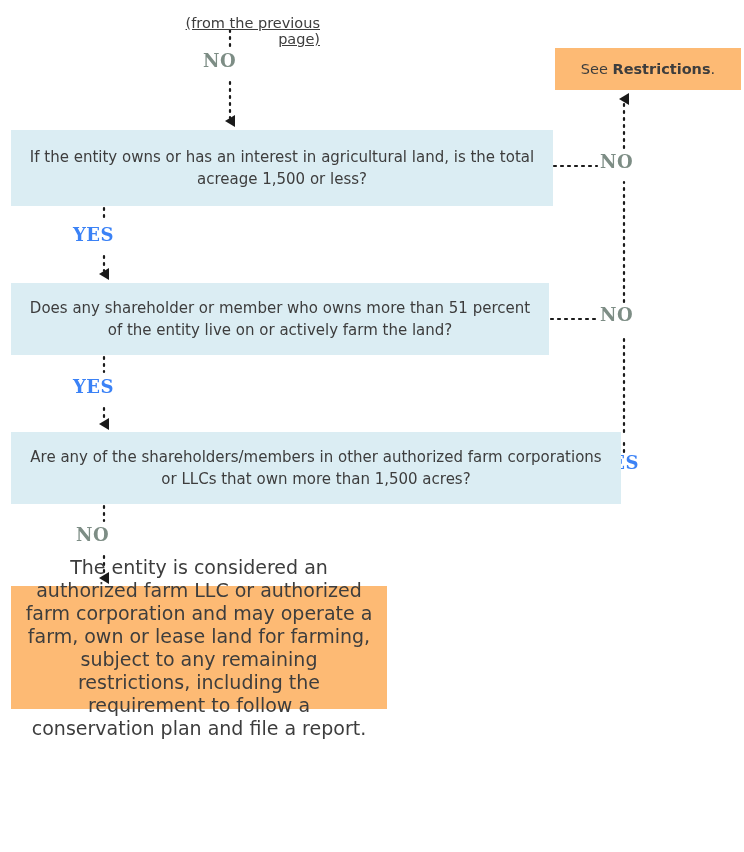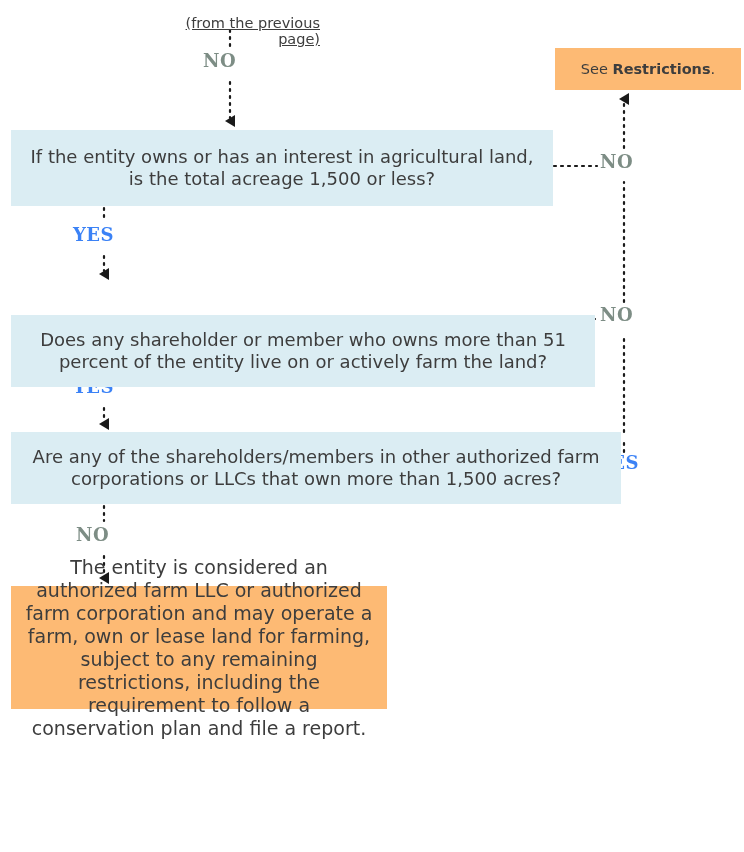--- a/index.html
+++ b/index.html
@@ -23,29 +23,29 @@
 
   
   .box {
     position: absolute;
     box-sizing: border-box;
     display: flex;
     align-items: center;
     justify-content: center;
     text-align: center;
     color: #3d3d3d;
-    font-size: 18px;
+    font-size: 15px;
     line-height: 22px;
     padding: 8px 14px;
   }
   .box-blue { background: #dbedf3; }
   .box-yellow { background: #fdba74; }
 
   .box-question-1 { left: 11px;  top: 130px; width: 542px; height: 76px; }
-  .box-question-2 { left: 11px;  top: 283px; width: 584px; height: 72px; margin-top: 32px; }
+  .box-question-2 { left: 11px;  top: 283px; width: 538px; height: 72px; }
   .box-question-3 { left: 11px;  top: 432px; width: 610px; height: 72px; }
   .box-outcome    { left: 11px;  top: 586px; width: 376px; height: 123px;
                     font-size: 19px; line-height: 23px; }
   .box-restrictions {
     left: 555px; top: 48px; width: 186px; height: 42px;
     font-size: 14.5px; line-height: 20px;
   }
   .box-outcome .inner, .box-question-1 .inner,
   .box-question-2 .inner, .box-question-3 .inner { width: 100%; }
 

